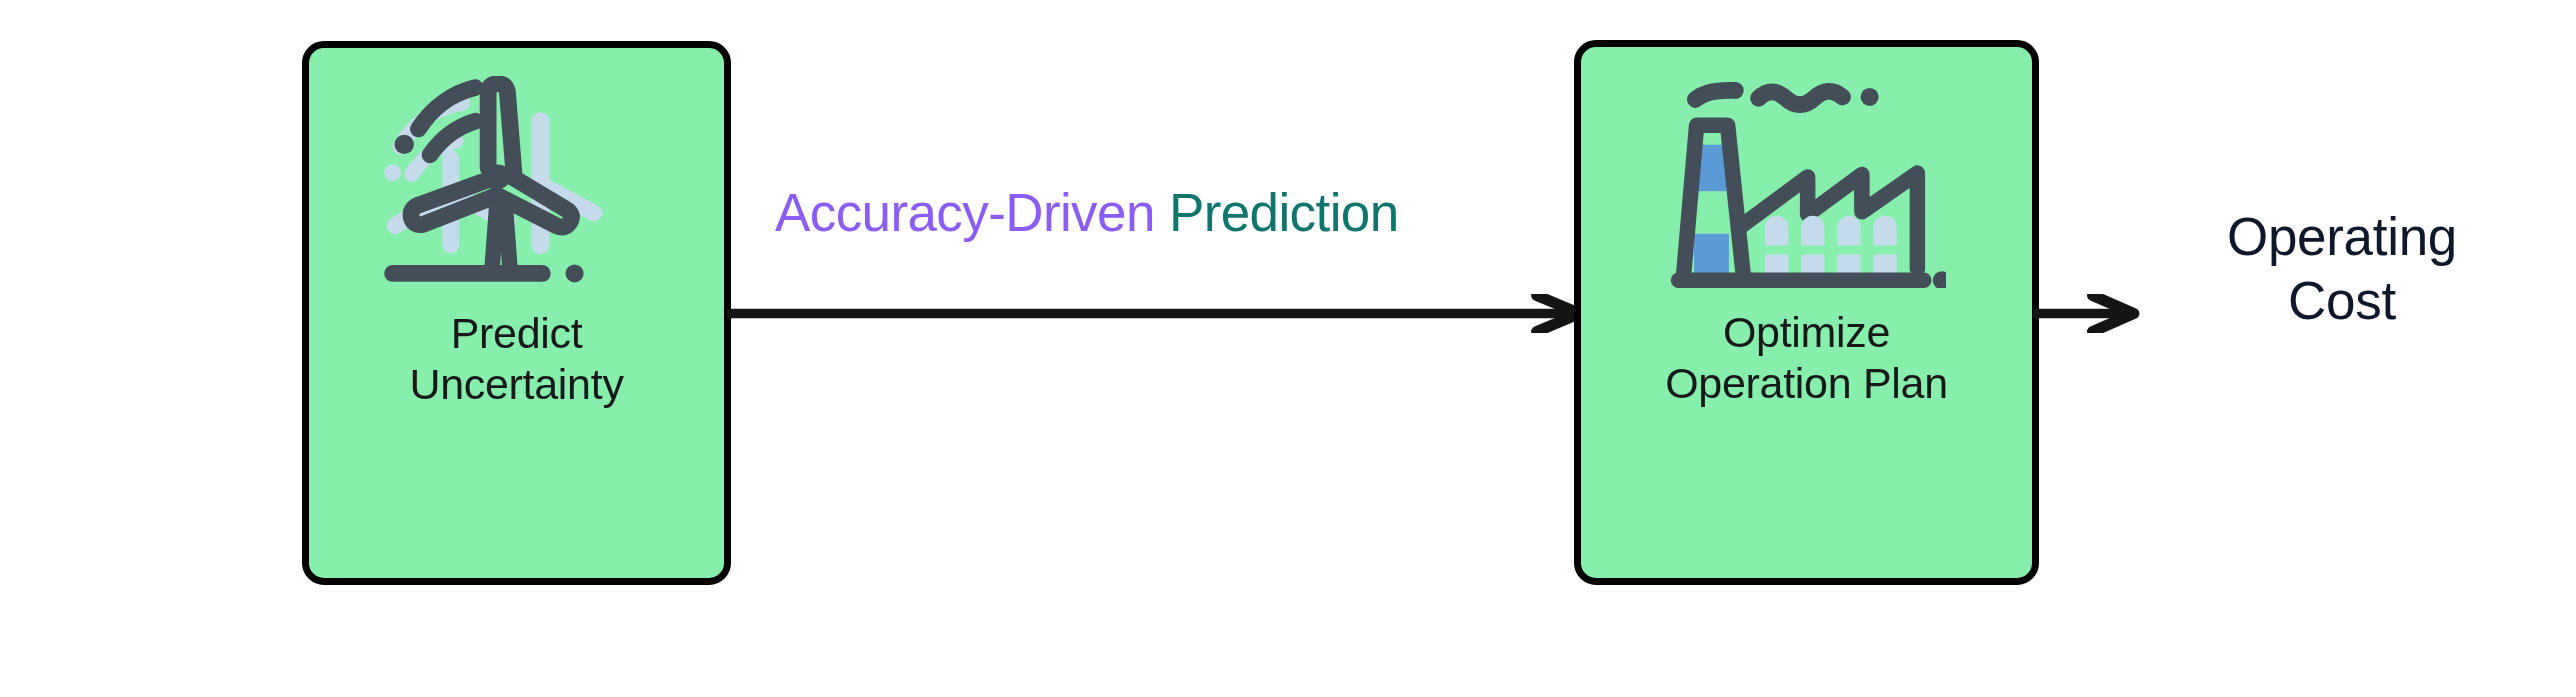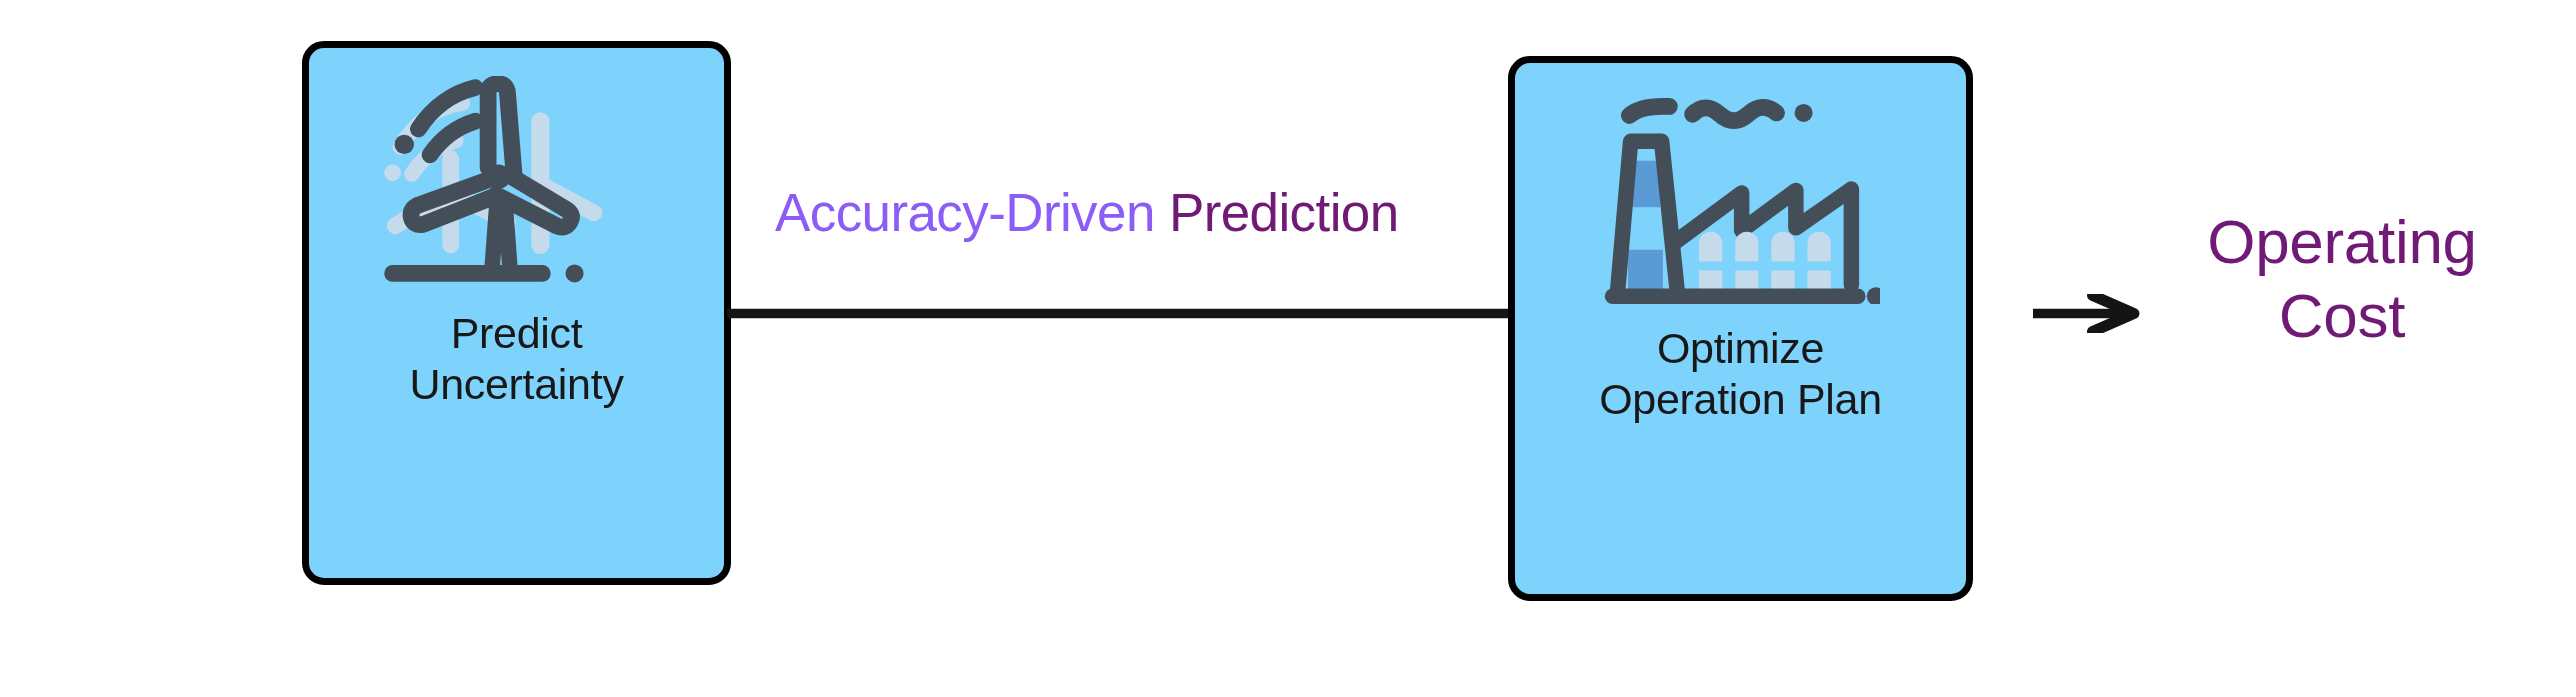--- a/index.html
+++ b/index.html
@@ -17,30 +17,30 @@
     position: relative;
     width: 2576px;
     height: 697px;
     background: #ffffff;
   }
 
   
   .pbox {
     position: absolute;
     box-sizing: border-box;
-    background: #7dd3fc;
+    background: #86efac;
     border: 7.7px solid #000000;
     border-radius: 22px;
     display: flex;
     flex-direction: column;
     align-items: center;
     justify-content: flex-start;
   }
   #box-predict   { left: 302px;  top: 41px; width: 429px; height: 544px; }
-  #box-optimize  { left: 1508px; top: 40px; width: 465px; height: 545px; margin-top: 16px; }
+  #box-optimize  { left: 1574px; top: 40px; width: 465px; height: 545px; }
 
   .box-icon {
     margin-top: 28px;
     display: block;
   }
   .box-label {
     margin-top: 17px;
     width: 100%;
     text-align: center;
     color: #181818;
@@ -61,31 +61,31 @@
     position: absolute;
     left: 775px;
     top: 186px;
     font-size: 53px;
     line-height: 1;
     white-space: nowrap;
     font-weight: 400;
     letter-spacing: -0.6px;
   }
   #edge-label-prediction .accent { color: #8b5cf6; }
-  #edge-label-prediction .plain  { color: #701a75; }
+  #edge-label-prediction .plain  { color: #0f766e; }
 
   
   #terminal-operating-cost {
     position: absolute;
     left: 2142px;
     top: 205px;
     width: 400px;
     text-align: center;
-    color: #701a75;
-    font-size: 62px;
+    color: #0f172a;
+    font-size: 53px;
     line-height: 1.2;
     white-space: pre-line;
     letter-spacing: -0.3px;
   }
 </style>
 </head>
 <body>
 
 <div id="stage">
 

